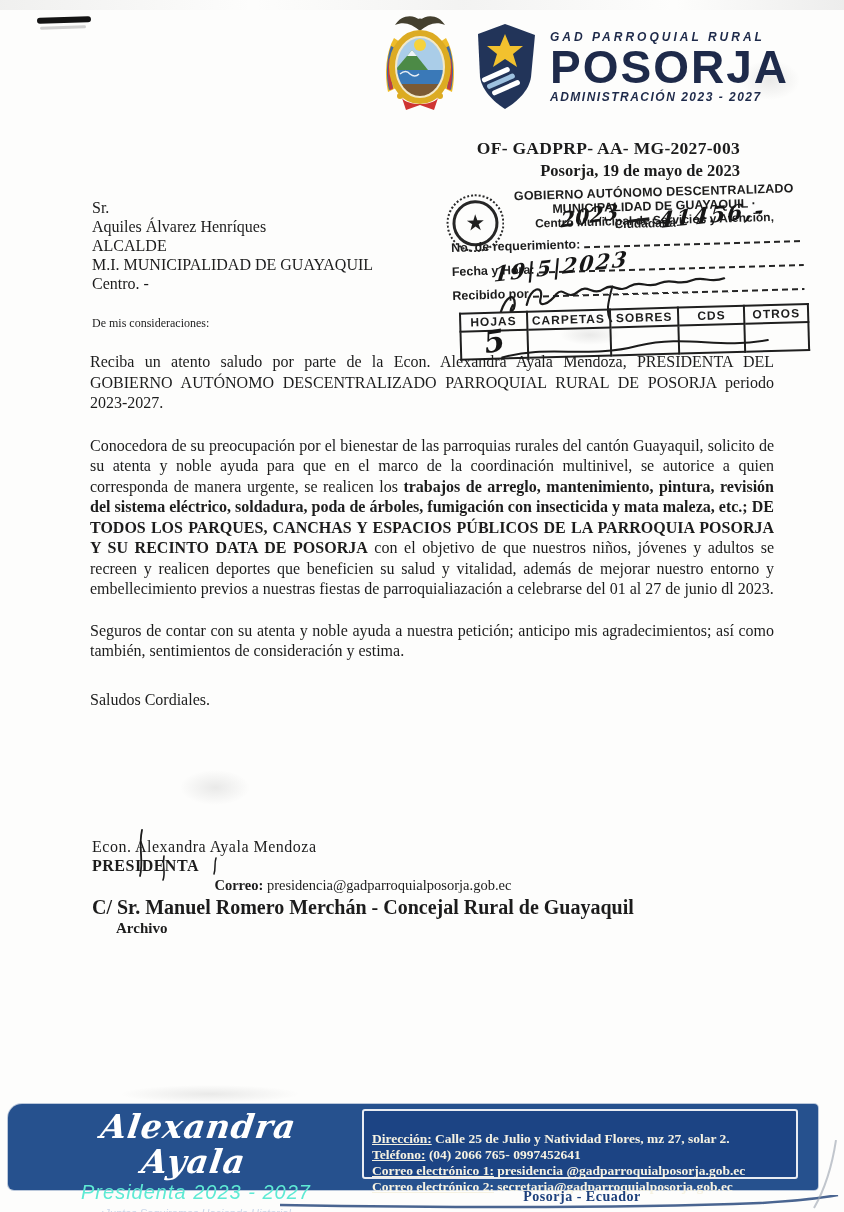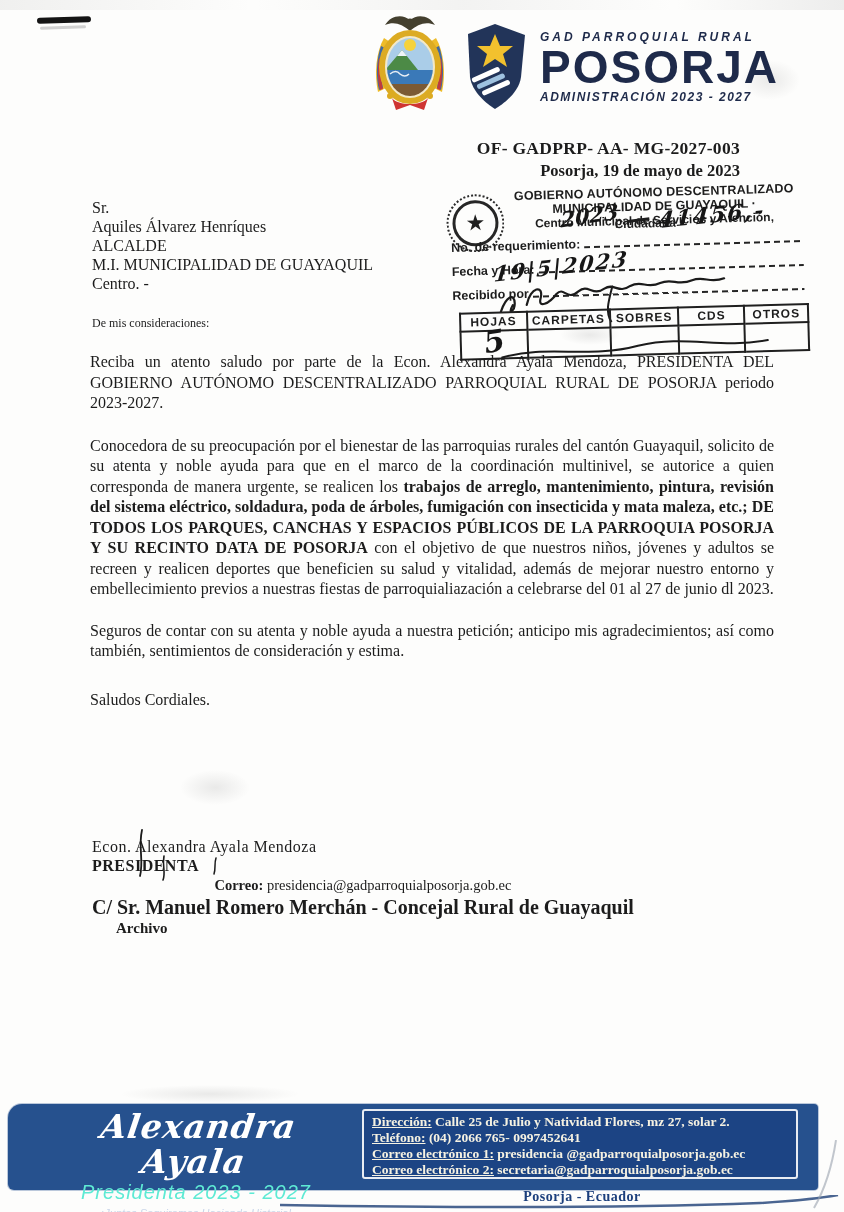--- a/index.html
+++ b/index.html
@@ -6,21 +6,21 @@
   .page{position:relative;width:844px;height:1212px;background:#fdfdfc;overflow:hidden;
         font-family:"Liberation Serif",serif;color:#1c1c1c;}
   
   .smudge{position:absolute;background:radial-gradient(closest-side,rgba(90,90,90,.12),rgba(90,90,90,0));pointer-events:none;}
   .topstreak{position:absolute;left:0;top:0;width:844px;height:10px;
     background:linear-gradient(90deg,rgba(120,120,120,.10),rgba(120,120,120,0) 30%,rgba(120,120,120,.08) 55%,rgba(120,120,120,0) 80%,rgba(120,120,120,.12));}
   .artifact-dash{position:absolute;left:37px;top:17px;width:54px;height:6px;background:#151515;border-radius:3px;transform:rotate(-1.5deg);}
   .artifact-dash-shadow{position:absolute;left:40px;top:26px;width:46px;height:3px;background:rgba(80,80,80,.25);border-radius:2px;transform:rotate(-2deg);}
 
   
-  .header{position:absolute;left:370px;top:12px;display:flex;align-items:flex-start;gap:12px;}
+  .header{position:absolute;left:380px;top:12px;display:flex;align-items:flex-start;gap:12px;}
   .badge-wrap{display:flex;align-items:center;gap:10px;margin-top:10px;}
   .badge-text{display:flex;flex-direction:column;color:#1e2a4a;font-family:"Liberation Sans",sans-serif;}
   .org-small{font-size:12px;font-weight:bold;letter-spacing:3px;font-style:italic;}
   .org-name{font-size:46px;font-weight:bold;letter-spacing:2px;line-height:1.02;}
   .admin-line{font-size:12px;font-weight:bold;font-style:italic;letter-spacing:1.5px;}
 
   
   .refblock{position:absolute;right:104px;top:138px;text-align:right;}
   .ref-number{font-size:17.5px;font-weight:bold;letter-spacing:.3px;}
   .ref-date{font-size:16.5px;font-weight:bold;margin-top:2px;}
@@ -76,21 +76,21 @@
 
   
   .band{position:absolute;left:8px;top:1104px;width:810px;height:86px;background:#26518e;
         border-radius:14px 4px 4px 6px;box-shadow:0 0 0 1px rgba(38,81,142,.3);}
   .band-left{position:absolute;left:48px;top:6px;width:280px;text-align:center;color:#fff;}
   .script-name{font-family:"DejaVu Serif",serif;font-style:italic;font-weight:bold;font-size:33px;
                transform:skewX(-8deg);letter-spacing:1px;line-height:1.05;}
   .band-title{font-family:"Liberation Sans",sans-serif;font-style:italic;font-size:20px;color:#5eead4;margin-top:2px;letter-spacing:1px;}
   .band-slogan{font-family:"Liberation Sans",sans-serif;font-style:italic;font-size:11px;color:#c9d5e8;margin-top:3px;}
   .contact-box{position:absolute;left:354px;top:5px;width:436px;height:70px;background:#1c4484;
-               border:2px solid #e8ecf3;border-radius:3px;padding:3px 8px;box-sizing:border-box;
+               border:2px solid #e8ecf3;border-radius:3px;padding:20px 8px;box-sizing:border-box;
                color:#f6f2e2;font-size:13.5px;font-weight:bold;line-height:16px;white-space:nowrap;}
   .contact-box .u{text-decoration:underline;}
   .footer-loc{position:absolute;left:362px;top:1189px;width:440px;text-align:center;
               color:#1c3f7c;font-size:14px;font-weight:bold;letter-spacing:.5px;}
   .bottom-curve{position:absolute;left:280px;top:1195px;}
   .edge-curve{position:absolute;left:800px;top:1140px;}
 </style>
 </head>
 <body>
 

